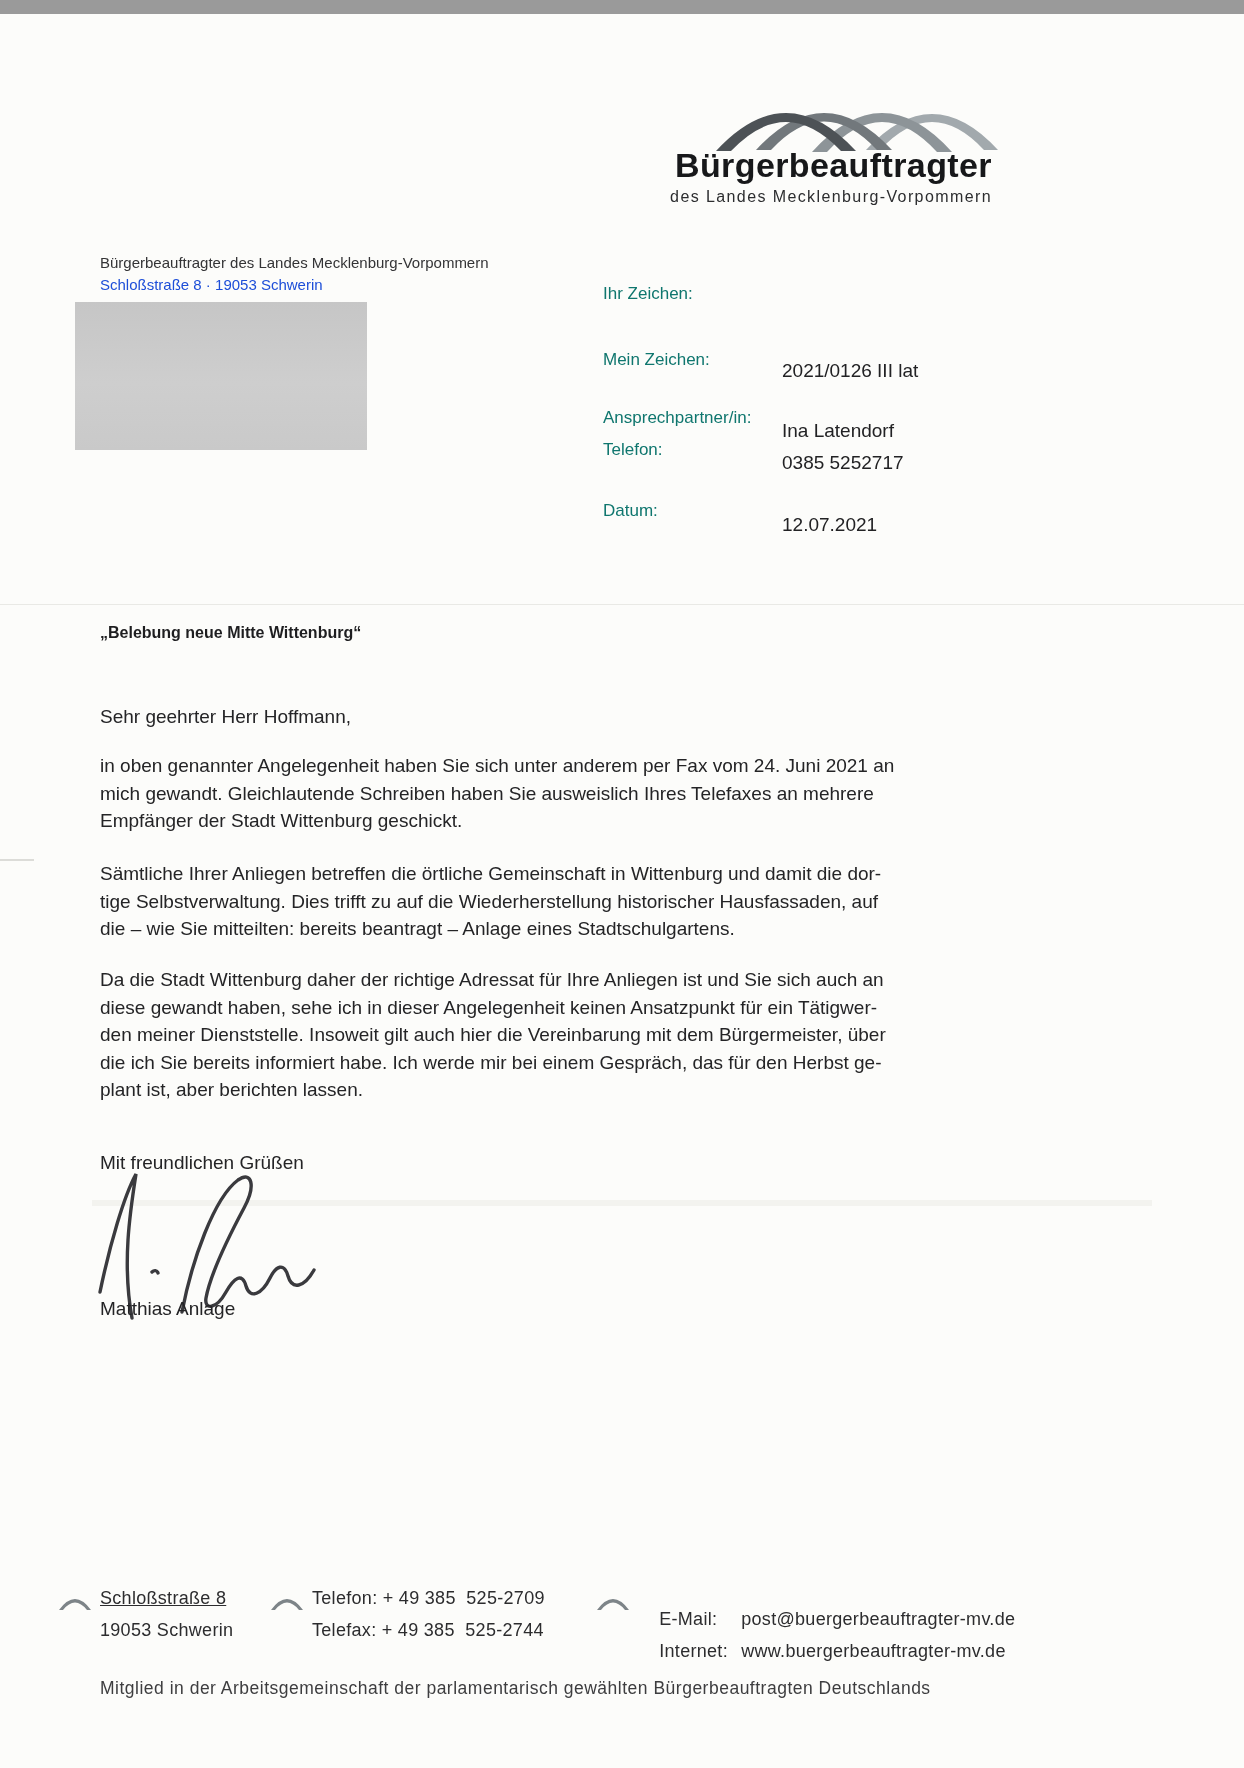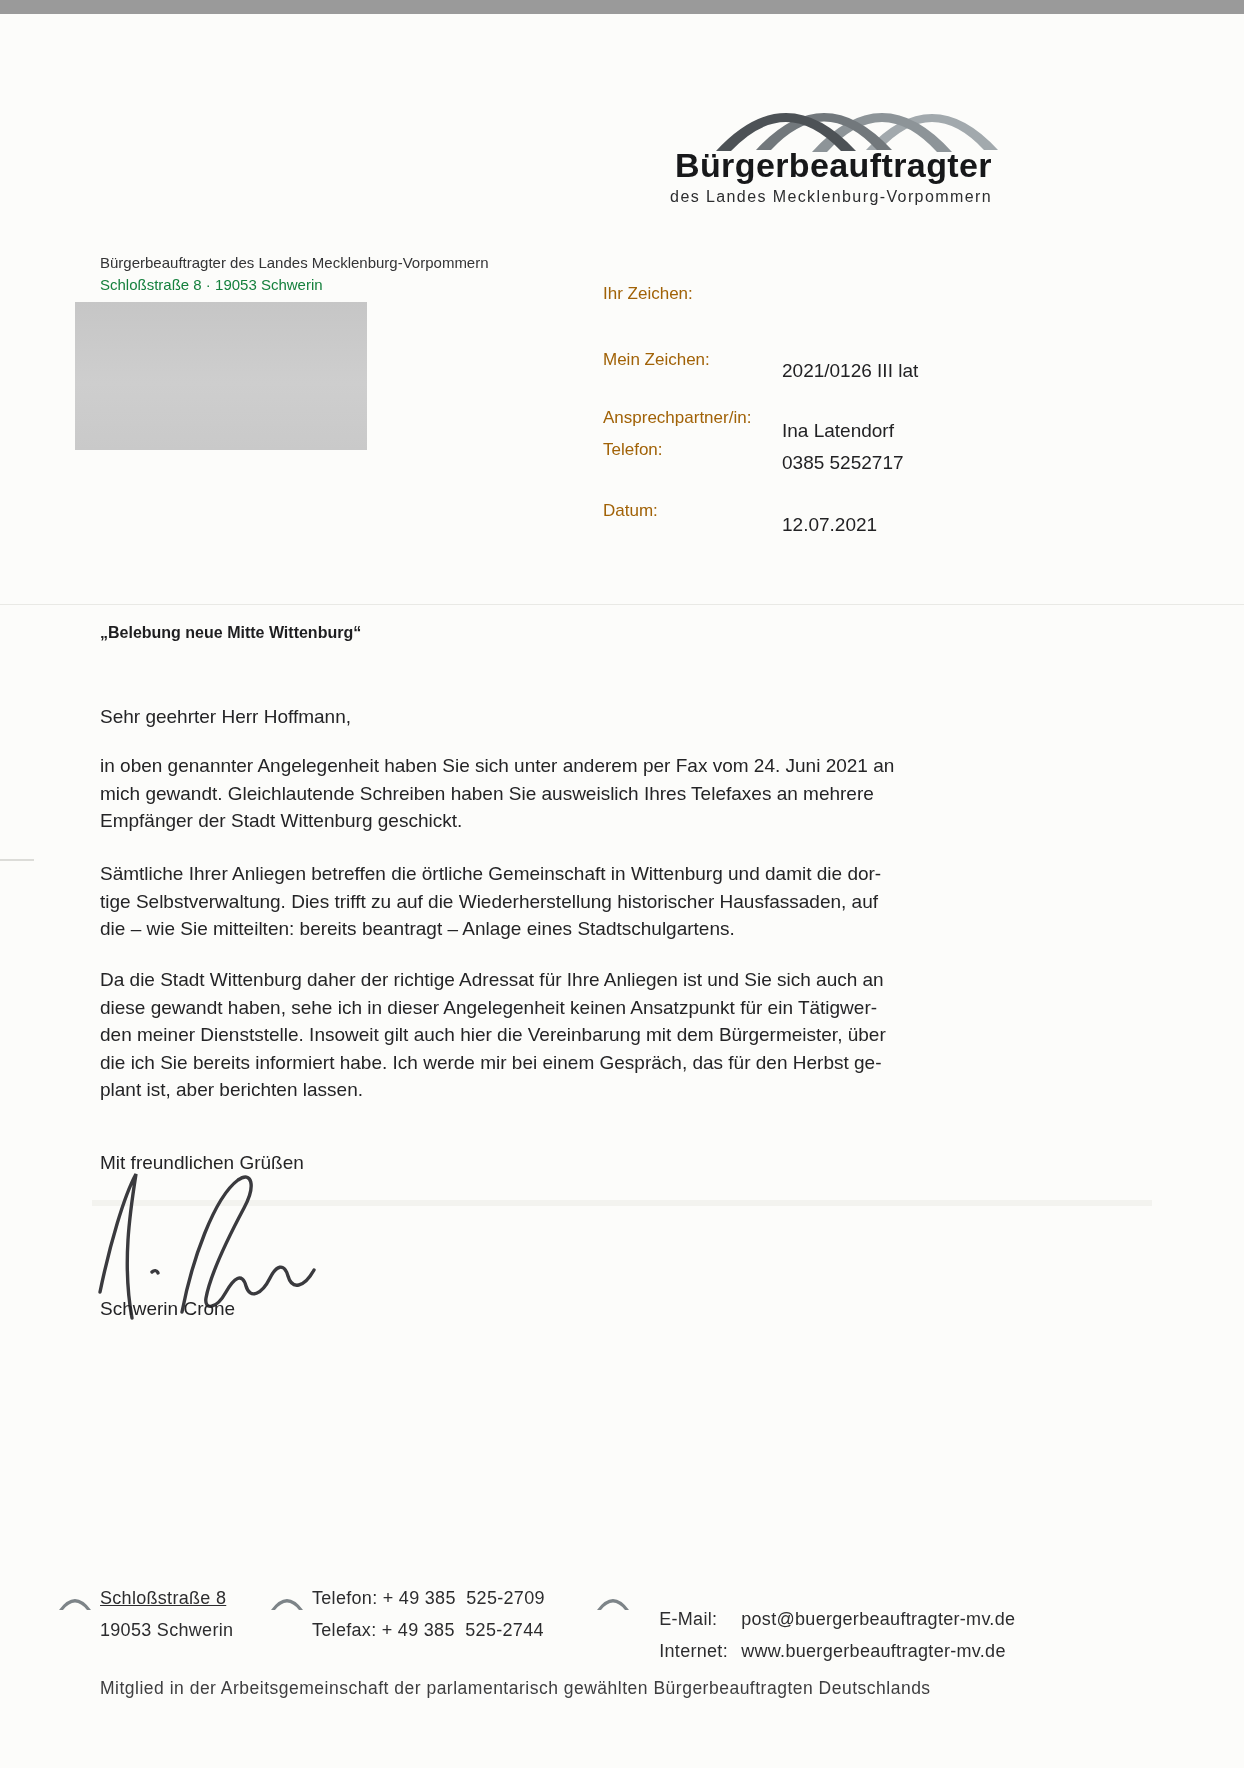--- a/index.html
+++ b/index.html
@@ -21,28 +21,28 @@
     color:#17181a;text-align:right;
   }
   .logo-subtitle{
     left:652px;top:174px;width:340px;
     font-size:16px;letter-spacing:1.4px;color:#2c2d2f;text-align:right;
   }
   .logo-arcs{left:716px;top:80px;}
 
   
   .sender-line1{left:100px;top:240px;font-size:15px;color:#343436;}
-  .sender-line2{left:100px;top:262px;font-size:15px;color:#15803d;}
+  .sender-line2{left:100px;top:262px;font-size:15px;color:#1d4ed8;}
   .redaction{
     left:75px;top:288px;width:292px;height:148px;
     background:linear-gradient(180deg,#c6c6c6 0%,#cecece 55%,#c9c9c9 100%);
   }
 
   
-  .ref-label{font-size:17px;color:#a16207;}
+  .ref-label{font-size:17px;color:#0f766e;}
   .ref-value{font-size:19px;color:#222224;}
 
   
   .subject{left:100px;top:610px;font-size:16px;font-weight:bold;color:#1e1e20;}
   .salutation{left:100px;top:692px;font-size:19px;}
   .para{font-size:19px;line-height:27.5px;white-space:pre-line;width:920px;}
   .p1{left:100px;top:738px;}
   .p2{left:100px;top:846px;}
   .p3{left:100px;top:952px;}
   .closing{left:100px;top:1138px;font-size:19px;}
@@ -123,21 +123,21 @@
 
   <div class="abs signature">
     <svg width="250" height="160" viewBox="0 0 250 160">
       <g fill="none" stroke="#3a3a3e" stroke-width="3.4" stroke-linecap="round">
         <path d="M14,132 C24,84 38,36 50,14 C44,52 36,104 46,158"></path>
         <path d="M66,112 c2,-2 5,-2 6,1"></path>
         <path d="M96,152 C106,100 128,38 152,20 C166,10 170,26 158,48 C142,78 124,116 120,138 C118,150 130,150 140,132 C148,118 156,112 160,126 C164,140 176,134 184,118 C190,106 198,102 202,116 C206,130 218,128 228,110"></path>
       </g>
     </svg>
   </div>
-  <div class="abs signer">Schwerin Crone</div>
+  <div class="abs signer">Matthias Anlage</div>
 
   <div class="abs" style="left:58px;top:1582px;">
     <svg width="34" height="15" viewBox="0 0 34 15">
         <path d="M1,14 Q17,-8 33,14 L29,14 Q17,-1 5,14 Z" fill="#7d8488"></path>
       </svg>
   </div>
   <div class="abs foot-text" style="left:100px;top:1574px;text-decoration:underline;">Schloßstraße 8</div>
   <div class="abs foot-text" style="left:100px;top:1606px;">19053 Schwerin</div>
 
   <div class="abs" style="left:270px;top:1582px;">

